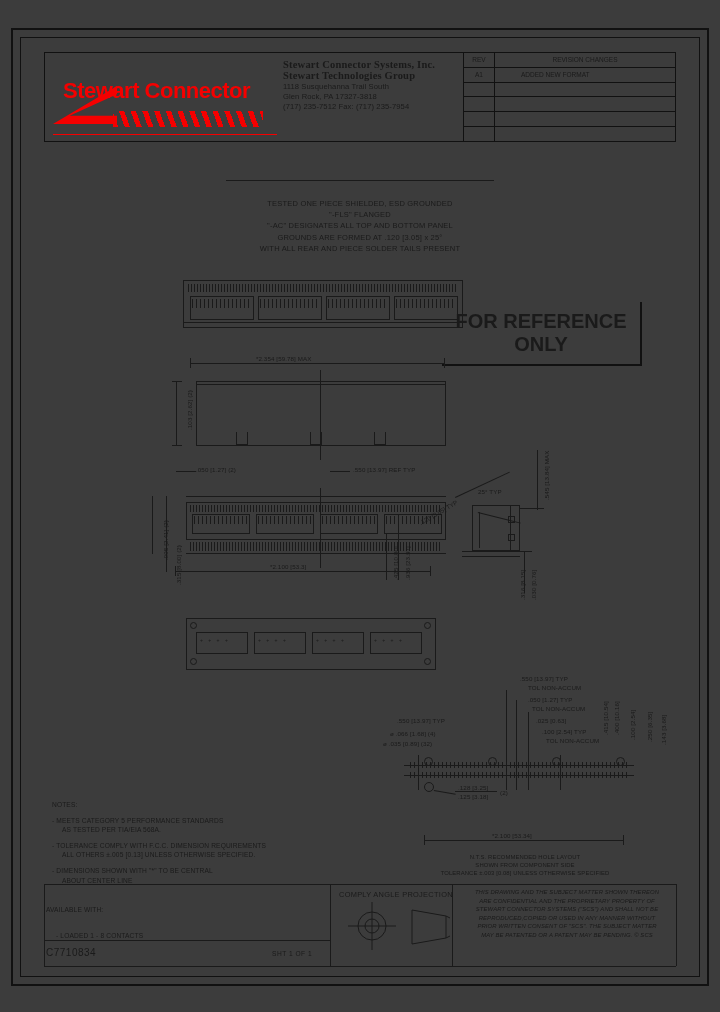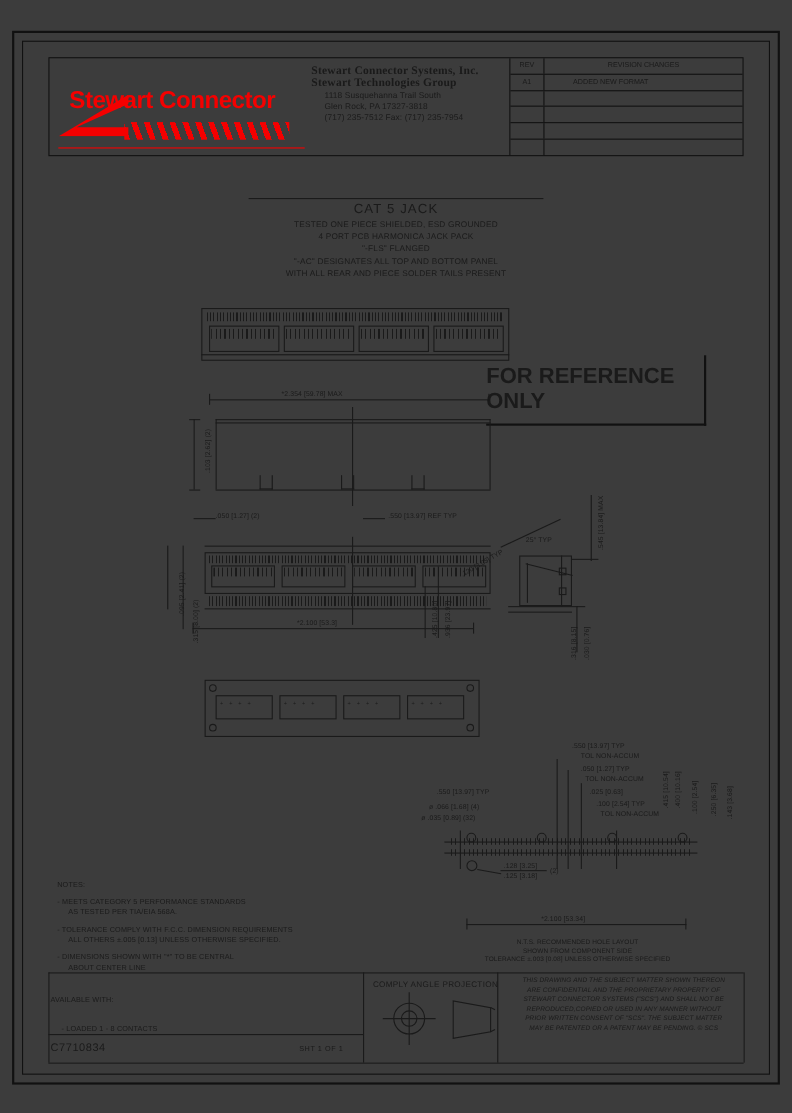--- a/index.html
+++ b/index.html
@@ -19,21 +19,21 @@
        color:#f50000;letter-spacing:-0.5px;white-space:nowrap;font-family:"Liberation Sans",sans-serif;}
   .logo-wedge{position:absolute;left:8px;top:33px;width:64px;height:38px;background:#f50000;
        clip-path:polygon(0 100%,100% 0,100% 22%,26% 78%,100% 78%,100% 100%);}
   .logo-stripes{position:absolute;left:68px;top:58px;width:150px;height:16px;
        background:repeating-linear-gradient(70deg,#f50000 0 5px,transparent 5px 11px);}
   .logo-underline{position:absolute;left:8px;top:81px;width:624px;height:1px;background:#f50000;}
 
   .addr-cell{position:relative;width:180px;padding:6px 0 0 6px;}
   .addr-l1{font-family:"Liberation Serif",serif;font-size:10.5px;font-weight:bold;letter-spacing:0.2px;}
   .addr-l2{font-family:"Liberation Serif",serif;font-size:10.5px;font-weight:bold;letter-spacing:0.2px;}
-  .addr-sm{font-family:"Liberation Sans",sans-serif;font-size:7.6px;letter-spacing:0.1px;margin-top:1px;margin-left:12px;}
+  .addr-sm{font-family:"Liberation Sans",sans-serif;font-size:7.6px;letter-spacing:0.1px;margin-top:1px;}
 
   .rev-cell{position:relative;flex:1;border-left:1px solid #111;display:flex;flex-direction:column;}
   .rev-row{display:flex;flex:1;border-bottom:1px solid #111;}
   .rev-row:last-child{border-bottom:none;}
   .rev-c1{width:30px;border-right:1px solid #111;display:flex;align-items:center;justify-content:center;
        font-size:6.5px;}
   .rev-c2{flex:1;display:flex;align-items:center;justify-content:center;font-size:6.5px;}
   .rev-c2.left{justify-content:flex-start;padding-left:26px;}
 
   
@@ -44,21 +44,21 @@
   .pn-line+.pn-line{margin-top:3px;}
 
   .title-main{position:absolute;left:0;top:183px;width:720px;text-align:center;
        font-size:12px;letter-spacing:1px;}
   .desc{position:absolute;left:0;top:198px;width:720px;text-align:center;}
   .desc div{font-size:7.5px;letter-spacing:0.2px;line-height:11.2px;white-space:nowrap;}
 
   
   .fro{position:absolute;left:442px;top:302px;width:198px;height:62px;
        border-right:2px solid #111;border-bottom:2px solid #111;
-       display:flex;flex-direction:column;justify-content:center;margin-top:21px;}
+       display:flex;flex-direction:column;align-items:center;justify-content:center;}
   .fro div{font-size:20px;font-weight:bold;line-height:23px;letter-spacing:0px;}
 
   
   .ln{position:absolute;background:#1a1a1a;}
   .hl{height:1px;}
   .vl{width:1px;}
   .rect{position:absolute;border:1px solid #1a1a1a;box-sizing:border-box;}
   .dim{position:absolute;font-size:6.2px;letter-spacing:0.1px;white-space:nowrap;}
   .dimv{position:absolute;font-size:6.2px;letter-spacing:0.1px;white-space:nowrap;
         transform-origin:0 0;transform:rotate(-90deg);}
@@ -134,27 +134,26 @@
       </div>
       <div class="rev-row">
         <div class="rev-c1"></div>
         <div class="rev-c2 left"></div>
       </div>
     </div>
   </div>
 
   <div class="ln hl" style="left:226px;top:180px;width:268px;"></div>
 
-  <div class="title-main">CAT 5 JACK</div>
 
   <div class="desc">
     <div>TESTED ONE PIECE SHIELDED, ESD GROUNDED</div>
-    <div>4 PORT PCB HARMONICA JACK PACK</div>
     <div>"-FLS" FLANGED</div>
     <div>"-AC" DESIGNATES ALL TOP AND BOTTOM PANEL</div>
+    <div>GROUNDS ARE FORMED AT .120 [3.05] x 25°</div>
     <div>WITH ALL REAR AND PIECE SOLDER TAILS PRESENT</div>
   </div>
 
   <div class="fro">
     <div>FOR REFERENCE</div>
     <div>ONLY</div>
   </div>
 
   <div>
     <div class="rect" style="left:183px;top:280px;width:280px;height:48px;"></div>

